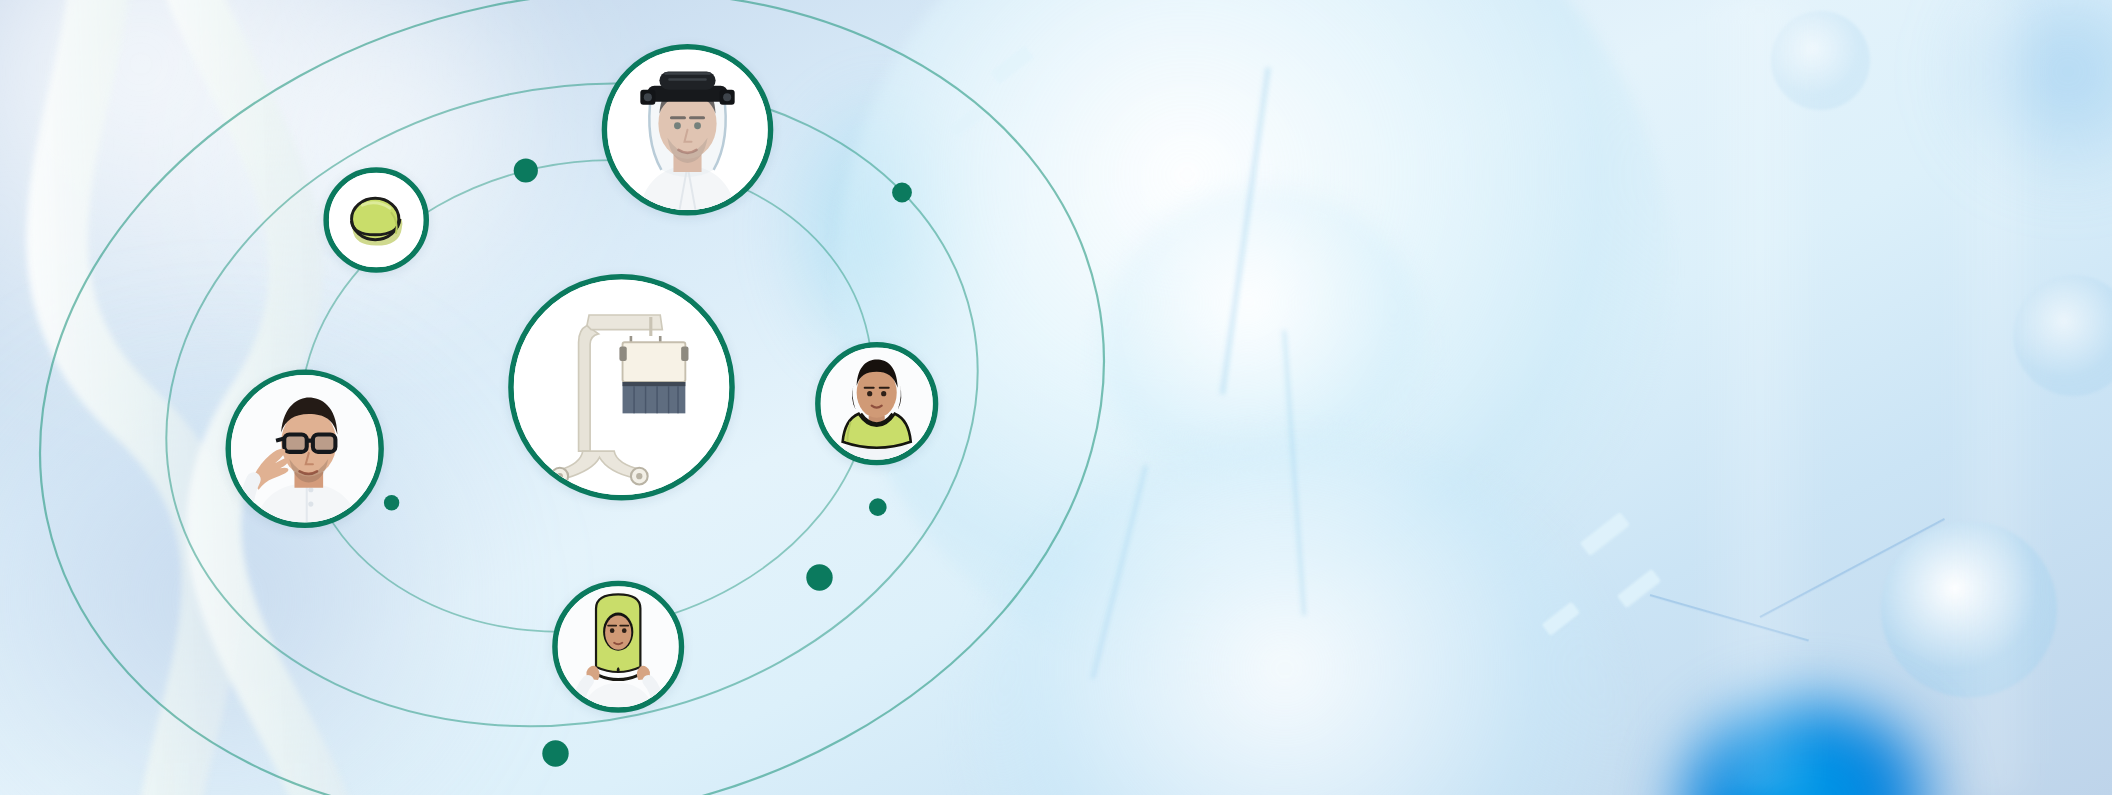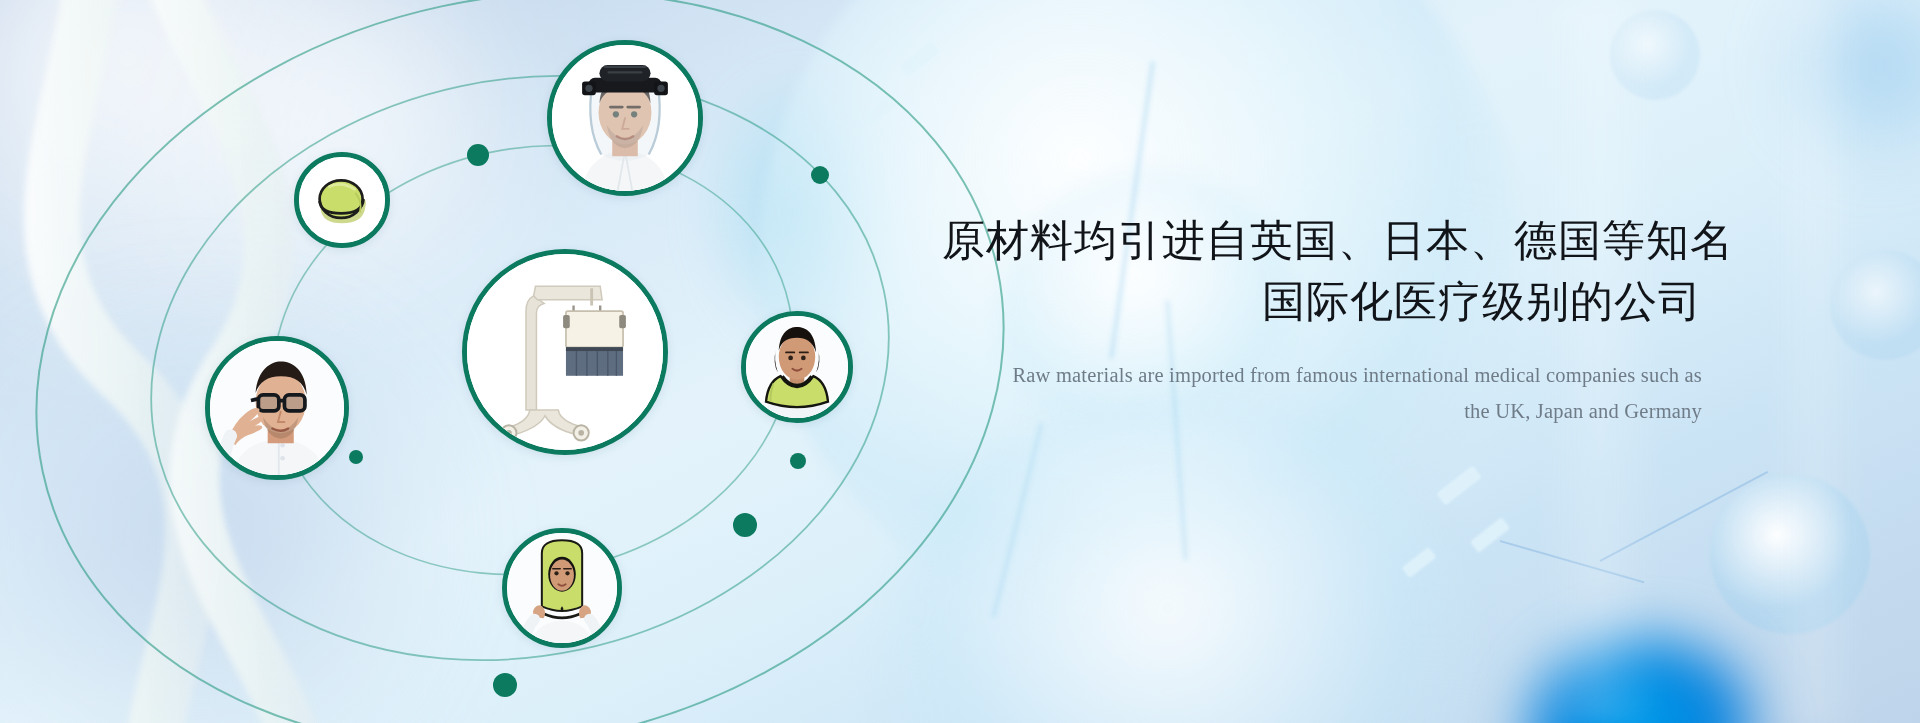--- a/index.html
+++ b/index.html
@@ -354,24 +354,14 @@
       <path d="M56,56 q4,3 8,0" stroke="#8e4f3d" stroke-width="2" fill="none" stroke-linecap="round"></path>
 
       <path d="M30,92 q-4,-8 2,-12 q5,-3 8,2 q3,5 0,11 z" fill="#d6a483"></path>
       <path d="M90,92 q4,-8 -2,-12 q-5,-3 -8,2 q-3,5 0,11 z" fill="#d6a483"></path>
       <path d="M20,120 q2,-18 10,-26" stroke="#f0f3f6" stroke-width="12" fill="none" stroke-linecap="round"></path>
       <path d="M100,120 q-2,-18 -10,-26" stroke="#f0f3f6" stroke-width="12" fill="none" stroke-linecap="round"></path>
       <path d="M60,80 q-3,3 0,6 q3,-3 0,-6" fill="#1a1a14"></path>
     </svg>
   </div>
 
-  <div class="copy">
-    <div class="headline" style="color: rgb(17, 20, 24);">
-      <span class="l1">原材料均引进自英国、日本、德国等知名</span>
-      <span class="l2">国际化医疗级别的公司</span>
-    </div>
-    <div class="subcopy" style="color: rgb(111, 124, 136);">
-      <span>Raw materials are imported from famous international medical companies such as</span><br>
-      <span>the UK, Japan and Germany</span>
-    </div>
-  </div>
 
 </div>
 
 </body></html>

